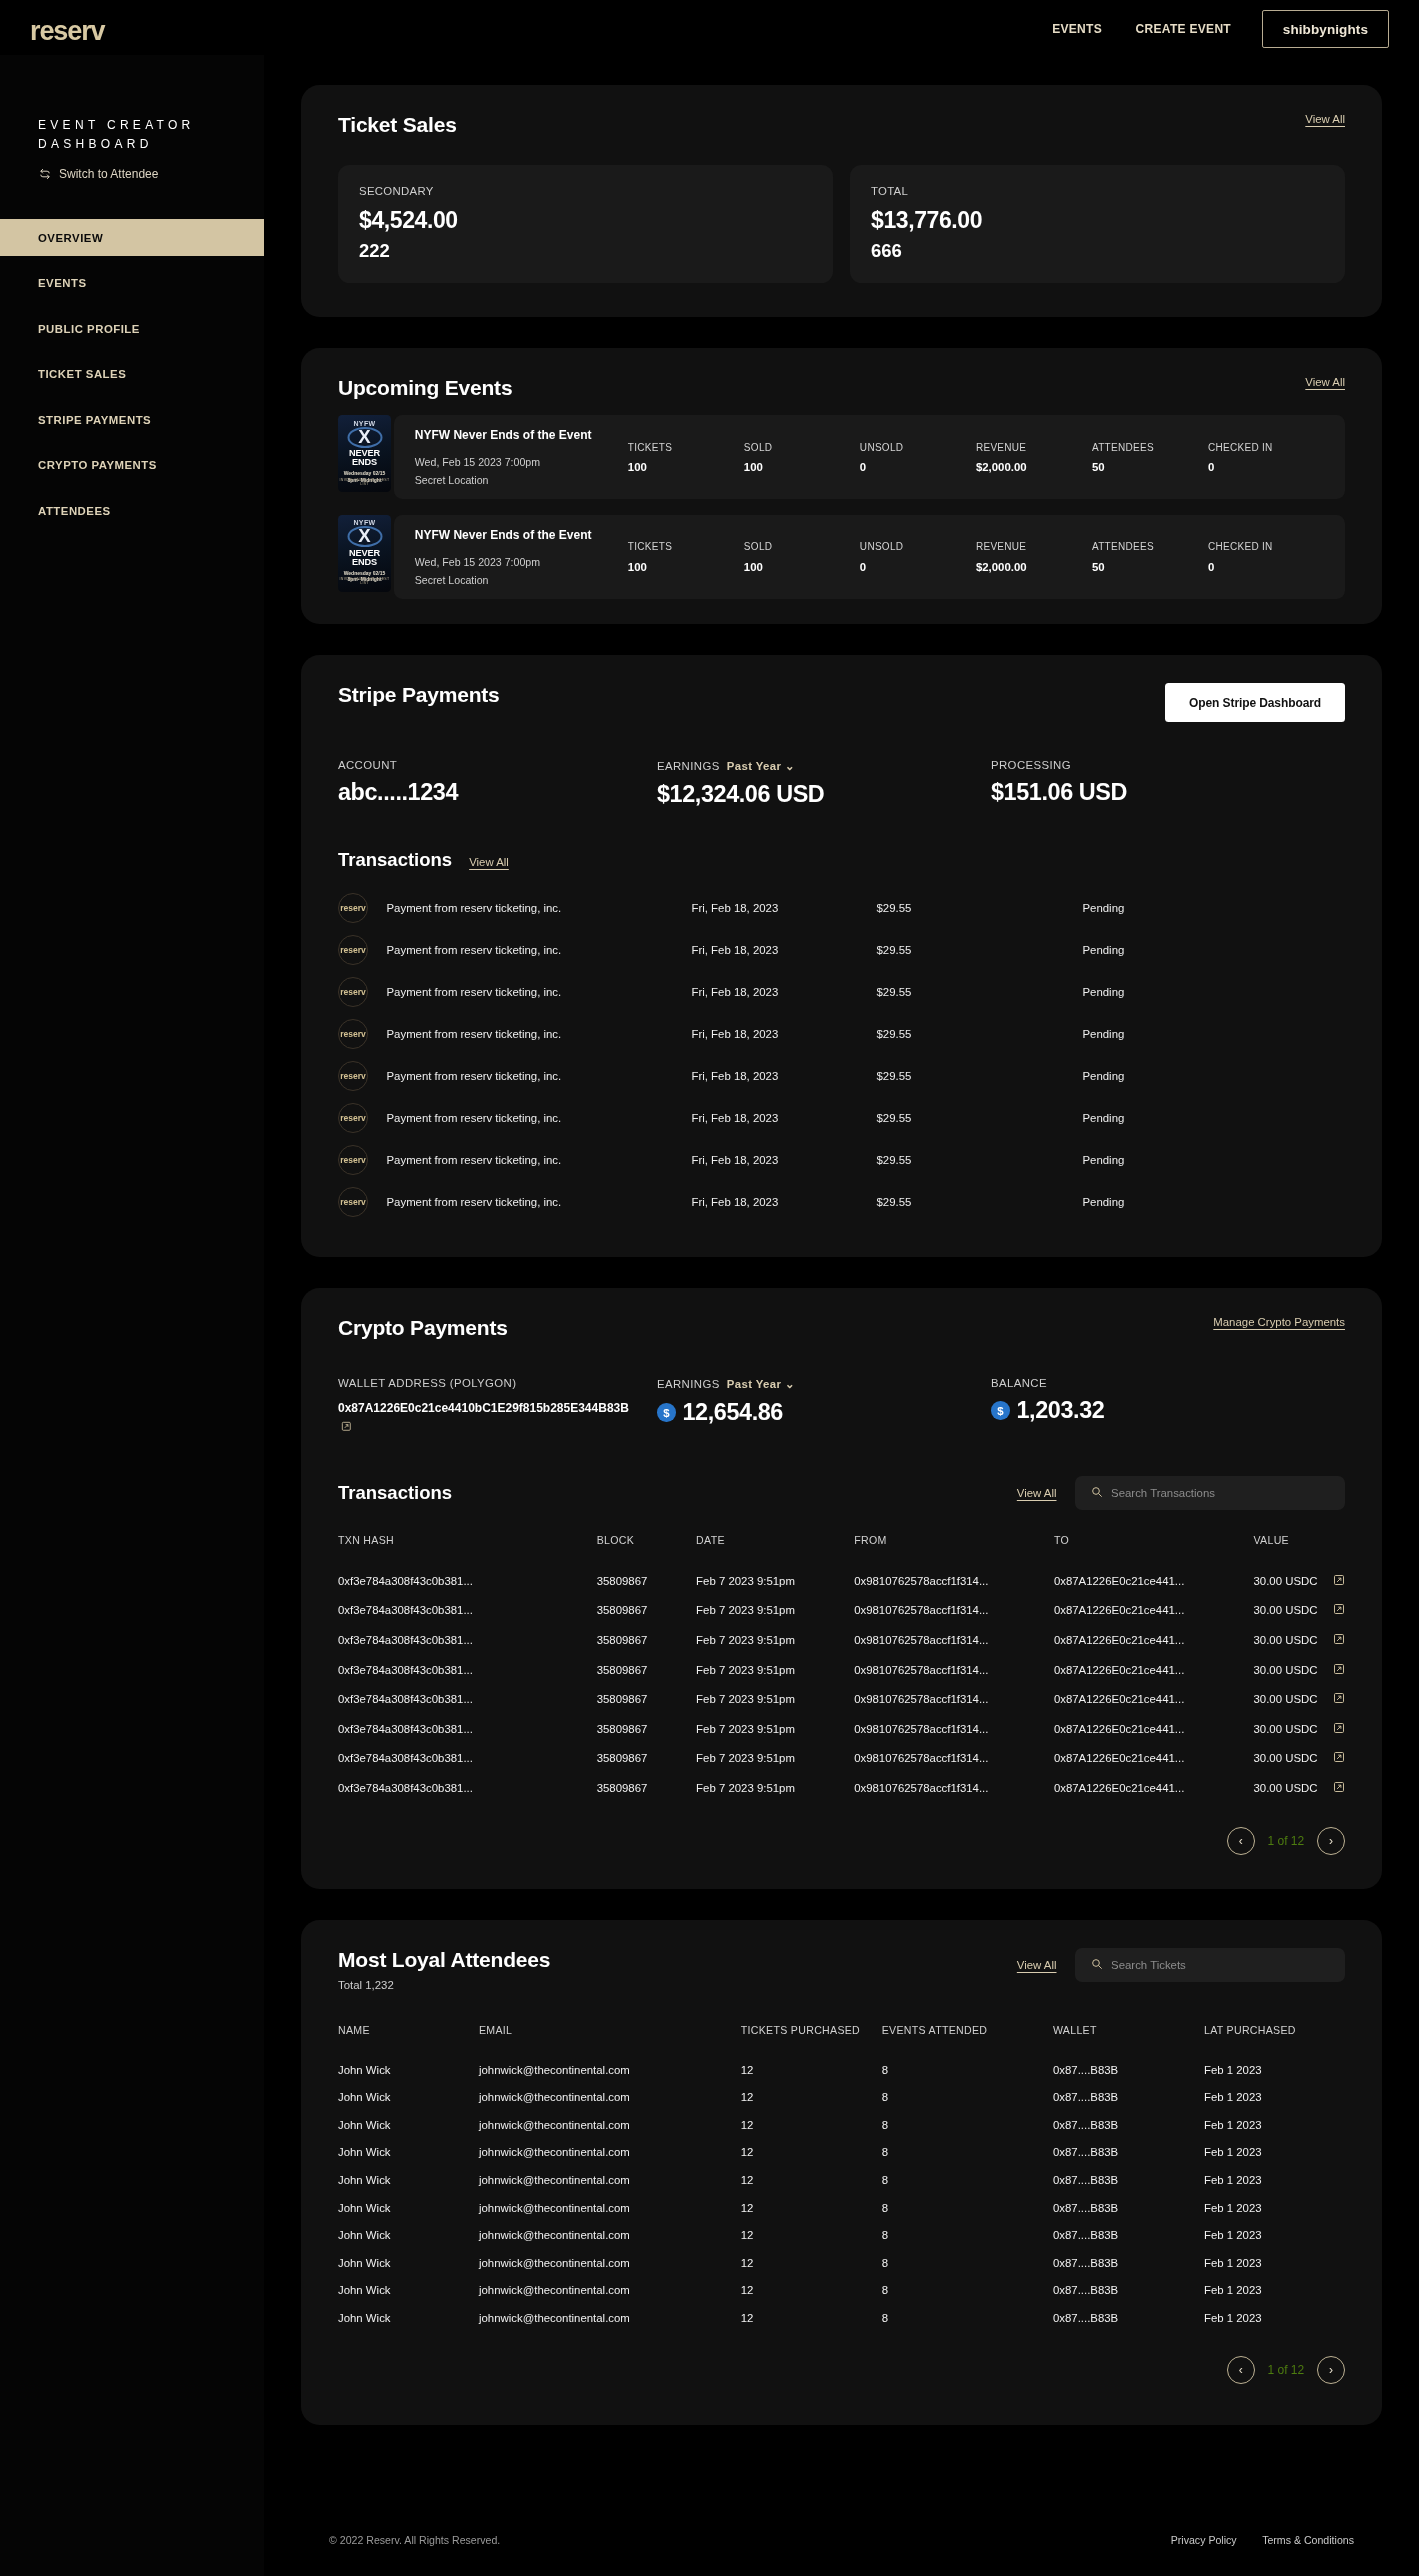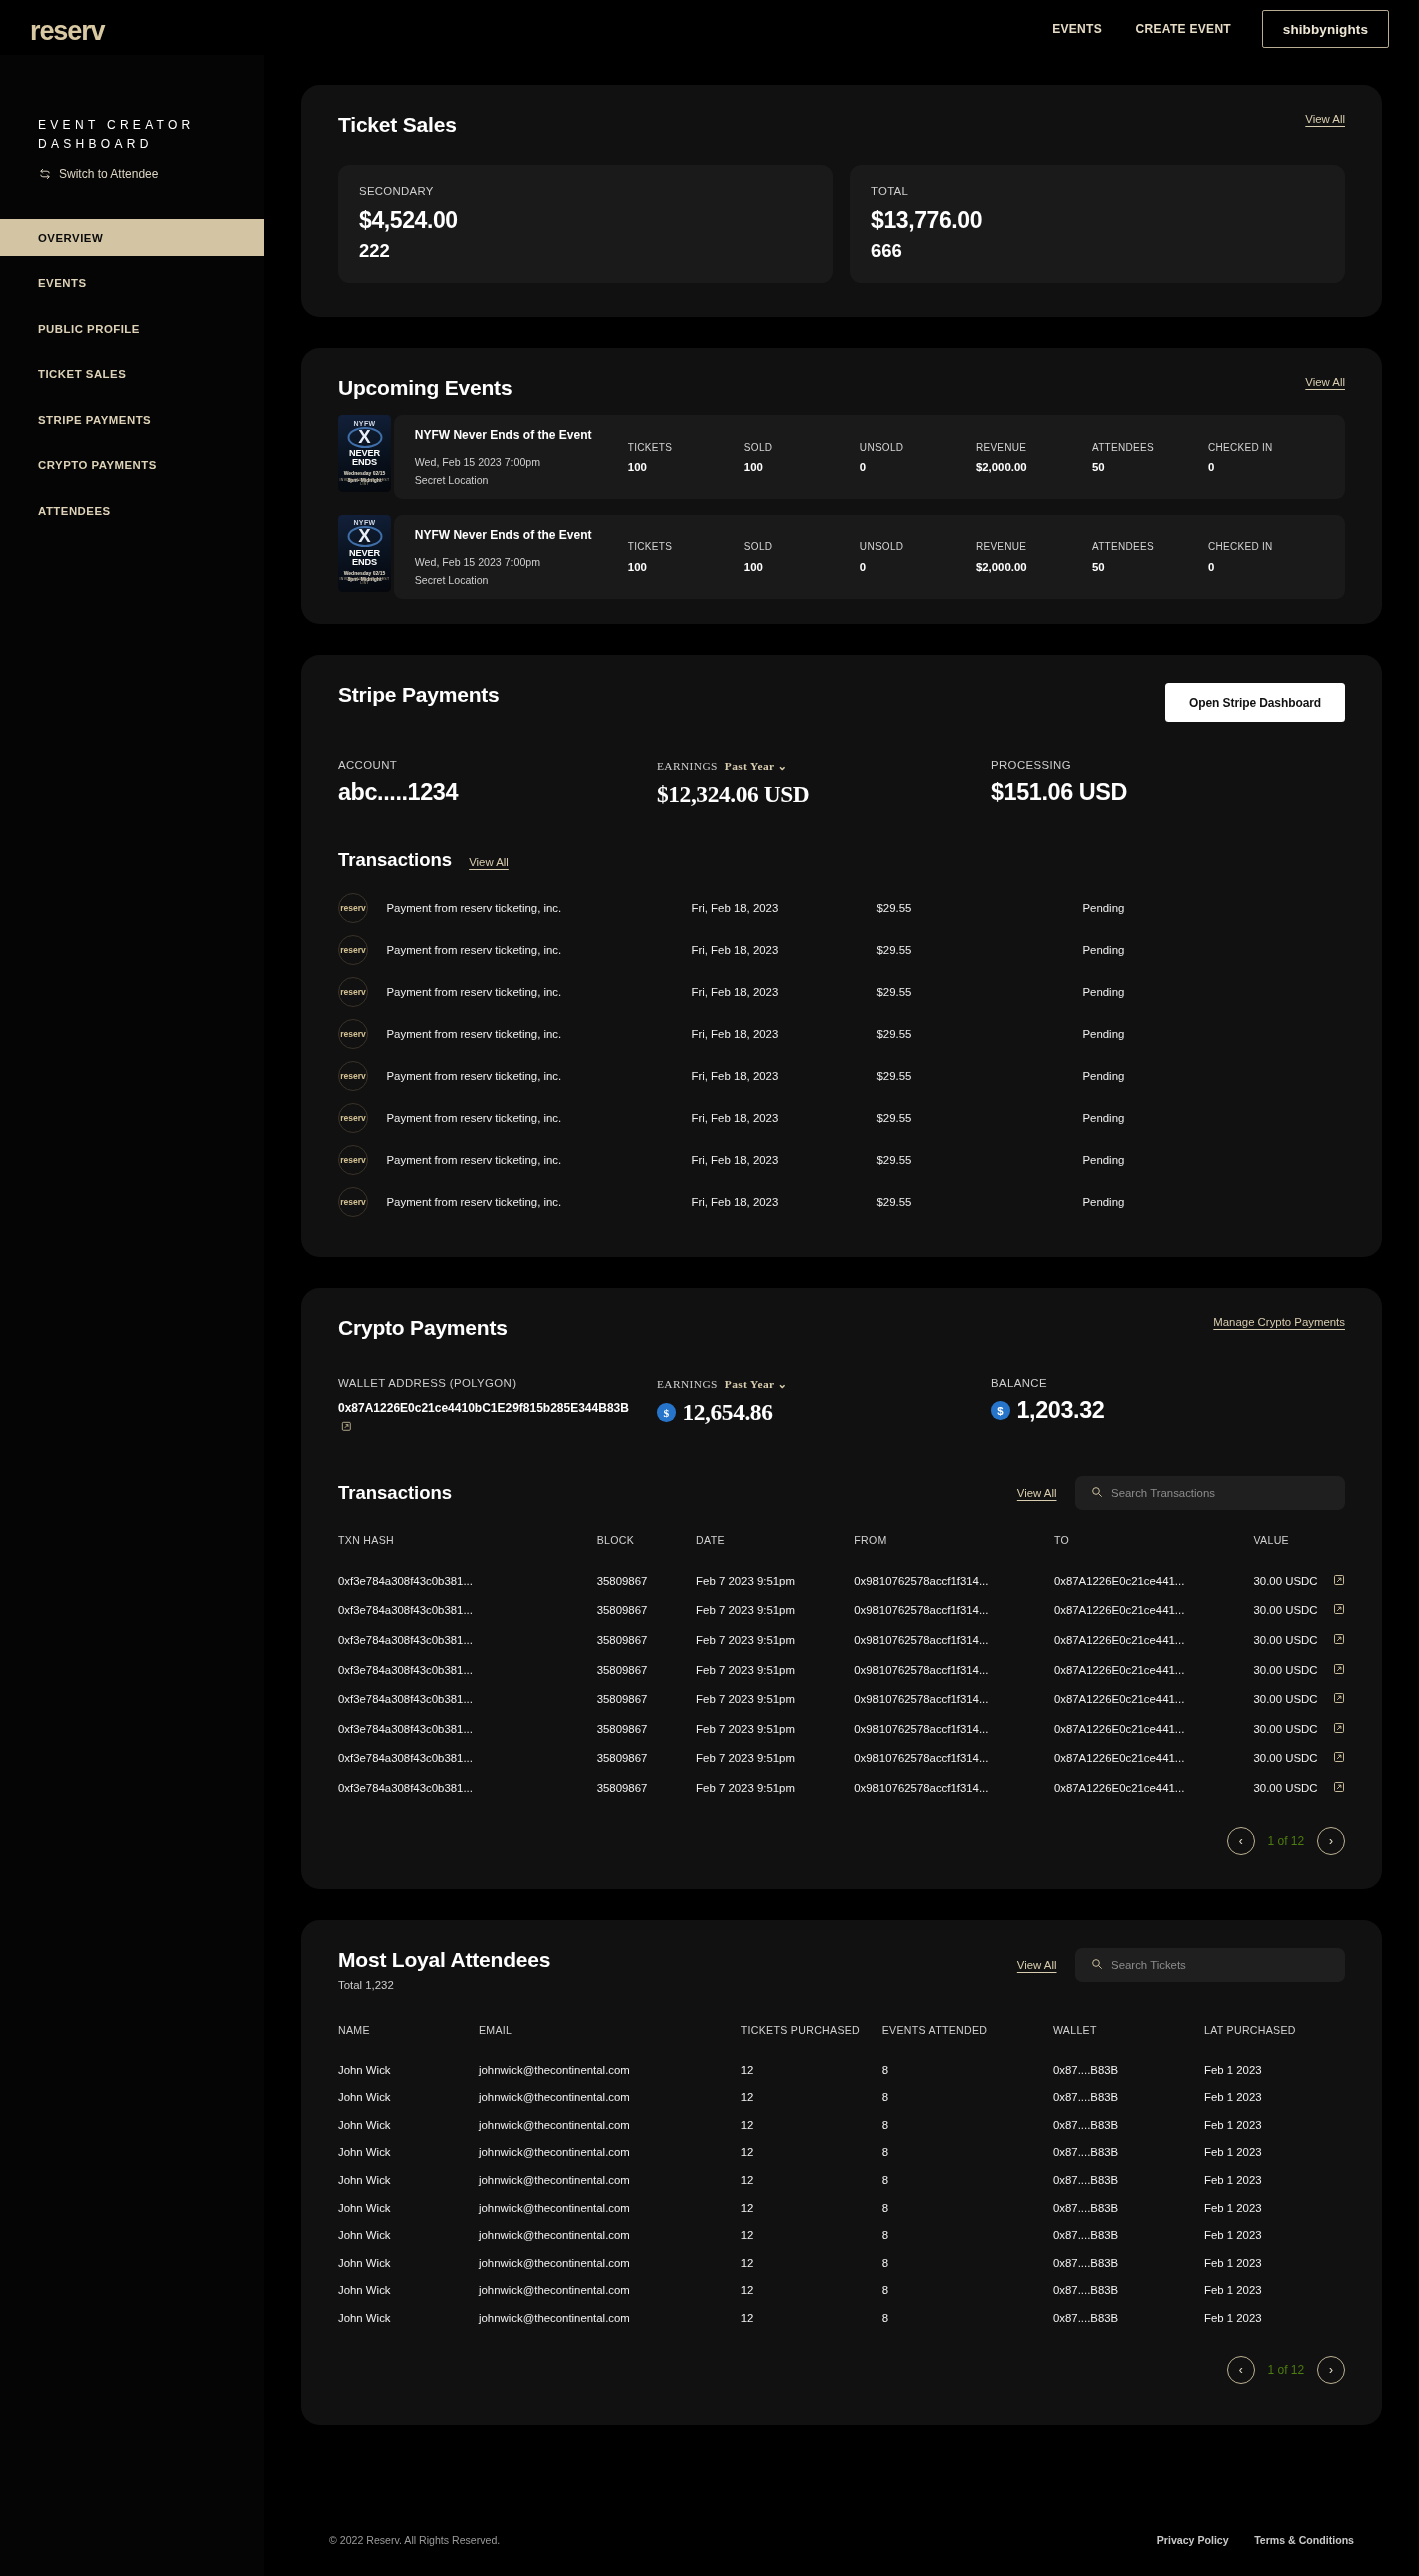--- a/index.html
+++ b/index.html
@@ -114,21 +114,21 @@
   .ev-stat-value { font-size: 11.4px; font-weight: 700; margin-top: 8.5px; }
 
   
   .btn-white {
     background: #fff; color: #111; border: none; border-radius: 3.5px;
     padding: 12.8px 24px; font-size: 12px; font-weight: 700; letter-spacing: -0.1px;
   }
   .kpi-row { display: flex; margin-top: 37px; }
   .kpi { }
   .kpi.k1 { width: 319px; }
-  .kpi.k2 { width: 334px; font-family: Liberation Serif, serif; }
+  .kpi.k2 { width: 334px; }
   .kpi-label { font-size: 11.4px; color: #cfcfcf; letter-spacing: 0.4px; display:flex; align-items:baseline; gap:7px;}
   .kpi-period { color: #d9cdb0; font-weight: 700; font-size: 11.4px; }
   .kpi-value { font-size: 23.4px; font-weight: 700; margin-top: 8px; letter-spacing: -0.4px; display:flex; align-items:center; gap:7px;}
   .sub-title { font-size: 18.5px; font-weight: 700; }
   .sub-head { display: flex; align-items: baseline; gap: 17px; margin-top: 41px; }
 
   .txn-list { margin-top: 15.6px; }
   .txn-row { display: flex; align-items: center; height: 42px; }
   .avatar {
     width: 30px; height: 30px; border-radius: 50%;
@@ -169,21 +169,21 @@
     color: #e8e0cd; font-size: 12px;
   }
   .pg-text { font-size: 12px; color: #4d7c0f; }
 
   .footer {
     position: absolute; left: 264px; top: 2504px; width: 1155px; height: 72px;
     background: #000; display: flex; align-items: center;
     justify-content: space-between; padding: 0 65px;
   }
   .footer-copy { font-size: 10.6px; color: #9a9a9a; }
-  .footer-links { display: flex; gap: 25.5px; font-weight: bold; }
+  .footer-links { display: flex; gap: 25.5px; }
   .footer-link { font-size: 10.6px; color: #c9c9c9; text-decoration: none; }
 </style>
 </head>
 <body>
 
 <div class="page">
 
   <div class="topbar">
     <div class="brand">reserv</div>
     <div class="topnav">

